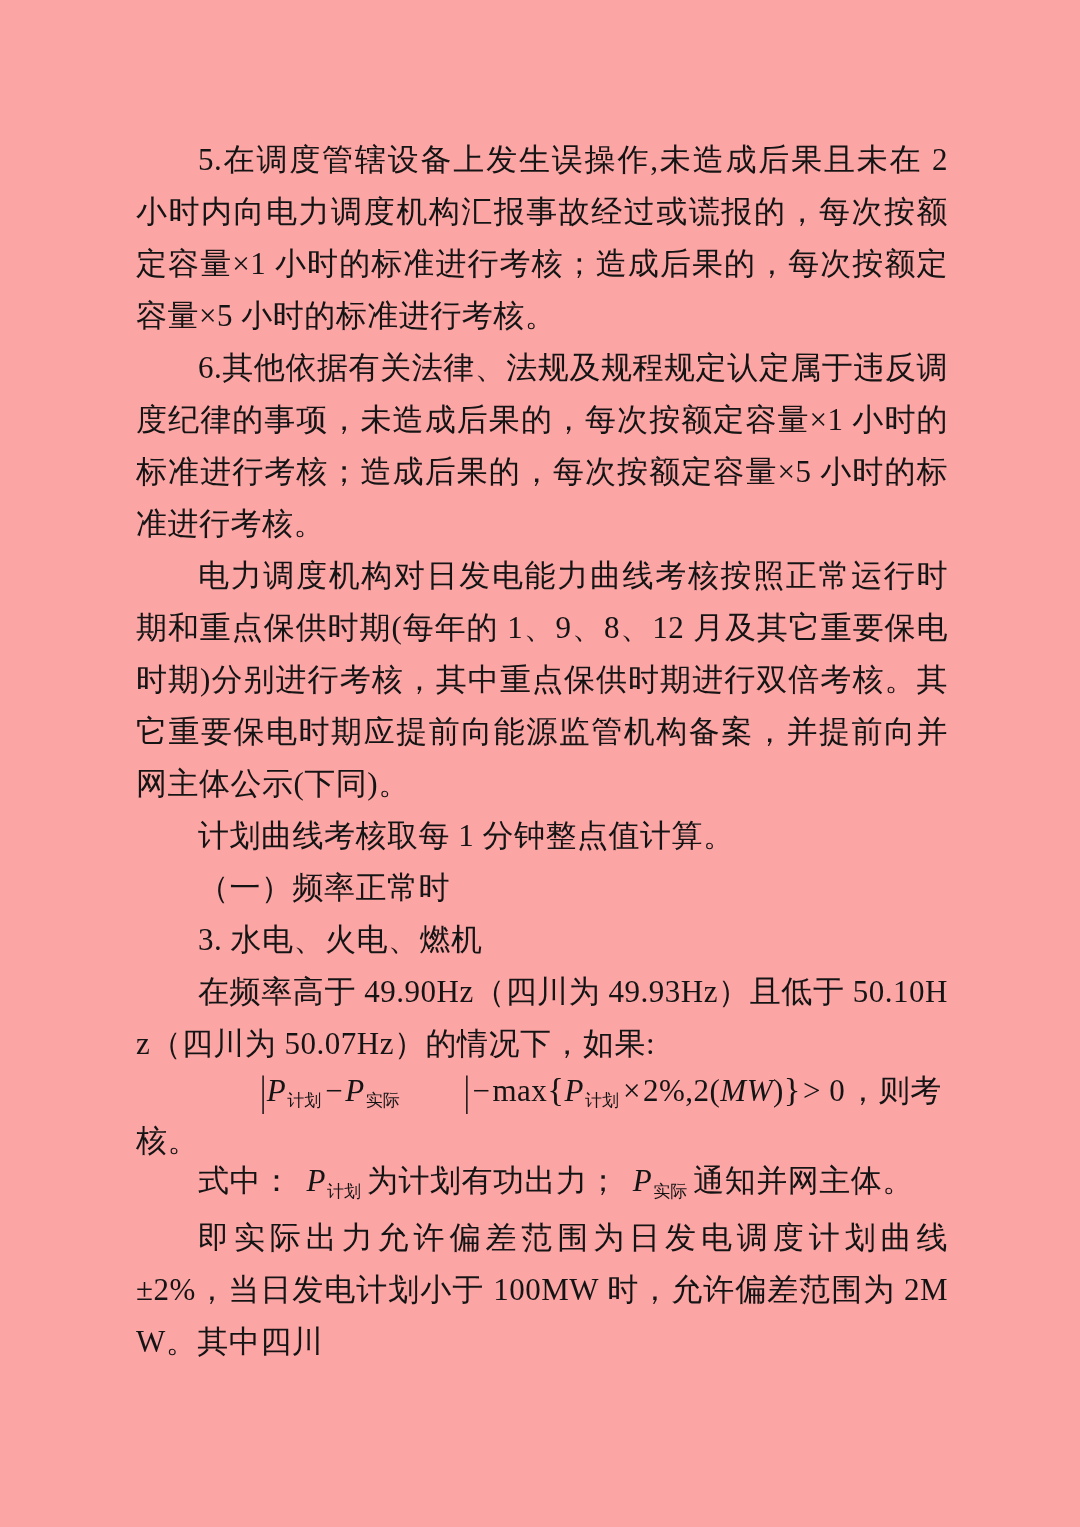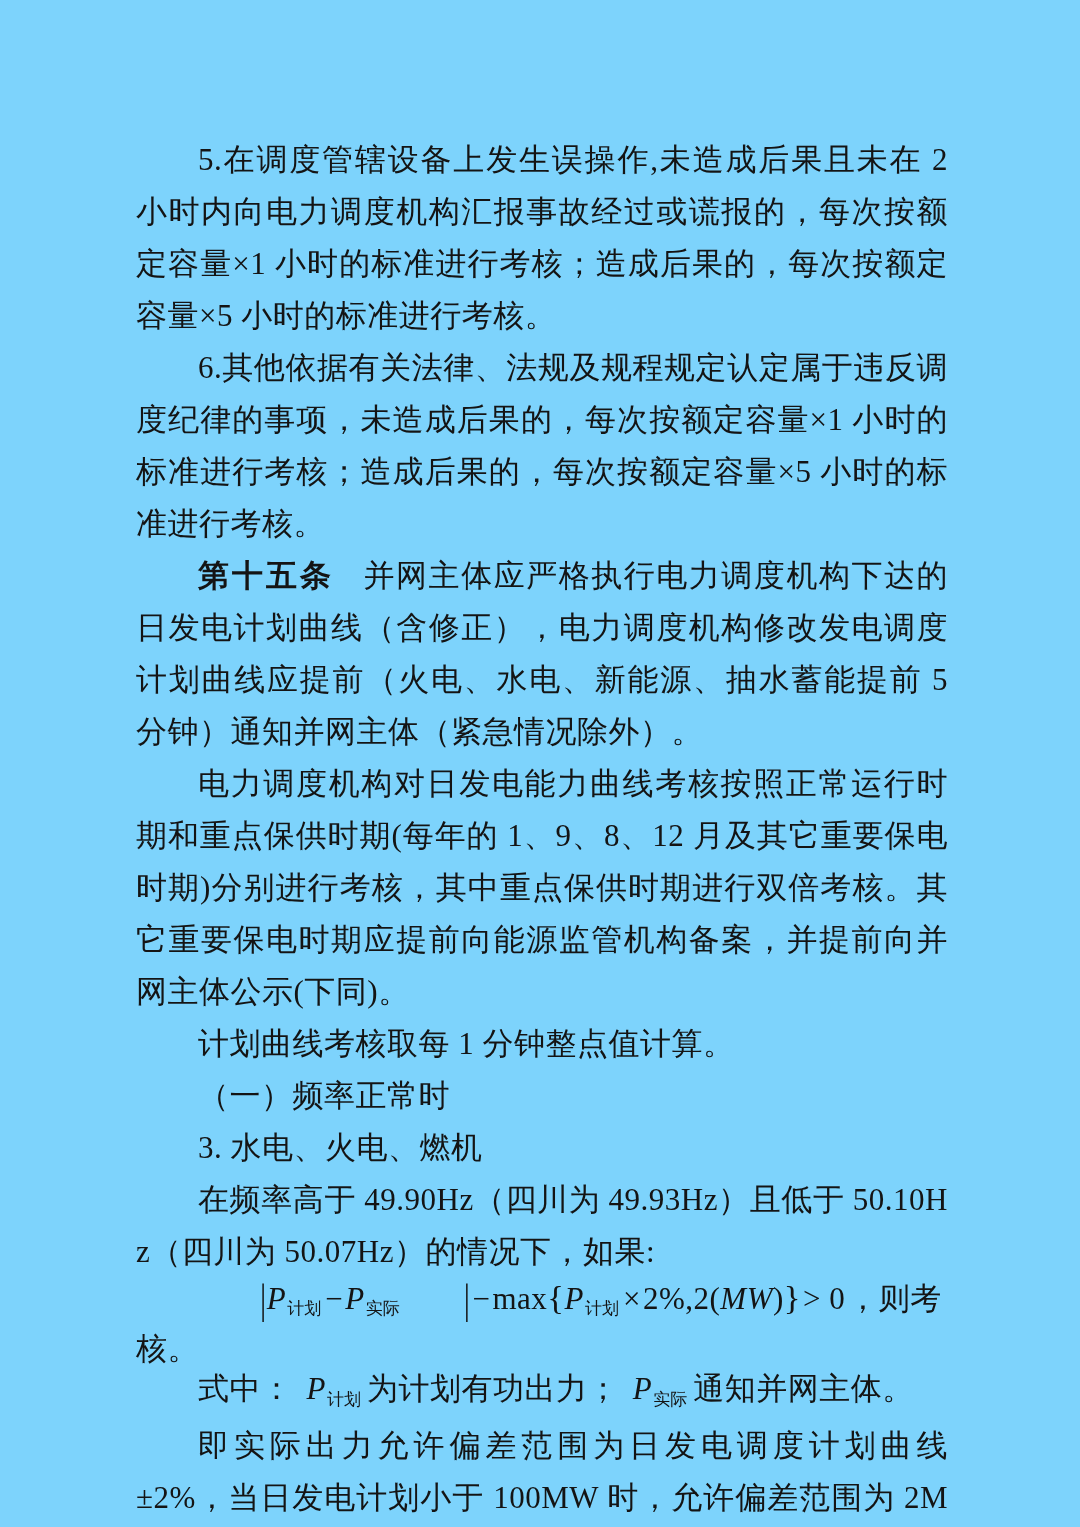--- a/index.html
+++ b/index.html
@@ -8,21 +8,21 @@
     width: 1080px;
     height: 1527px;
     position: relative;
     font-family: "Liberation Serif", "DejaVu Serif", serif;
     color: #141414;
     overflow: hidden;
   }
   .page {
     width: 1080px;
     height: 1527px;
-    background: #7dd3fc;
+    background: #fca5a5;
     padding: 134px 132px 0 136px;
   }
   .textblock {
     width: 812px;
   }
   p.body-para {
     font-size: 31px;
     line-height: 52px;
     text-align: justify;
     text-indent: 2em;
@@ -70,21 +70,20 @@
 </head>
 <body>
 
 <div class="page">
   <div class="textblock">
 
     <p class="body-para">5.在调度管辖设备上发生误操作,未造成后果且未在 2 小时内向电力调度机构汇报事故经过或谎报的，每次按额定容量×1 小时的标准进行考核；造成后果的，每次按额定容量×5 小时的标准进行考核。</p>
 
     <p class="body-para">6.其他依据有关法律、法规及规程规定认定属于违反调度纪律的事项，未造成后果的，每次按额定容量×1 小时的标准进行考核；造成后果的，每次按额定容量×5 小时的标准进行考核。</p>
 
-    <p class="body-para"><span class="article-lead">第十五条</span><span>并网主体应严格执行电力调度机构下达的日发电计划曲线（含修正），电力调度机构修改发电调度计划曲线应提前（火电、水电、新能源、抽水蓄能提前 5 分钟）通知并网主体（紧急情况除外）。</span></p>
 
     <p class="body-para">电力调度机构对日发电能力曲线考核按照正常运行时期和重点保供时期(每年的 1、9、8、12 月及其它重要保电时期)分别进行考核，其中重点保供时期进行双倍考核。其它重要保电时期应提前向能源监管机构备案，并提前向并网主体公示(下同)。</p>
 
     <p class="body-para single-line">计划曲线考核取每 1 分钟整点值计算。</p>
 
     <p class="body-para single-line">（一）频率正常时</p>
 
     <p class="body-para single-line">3. 水电、火电、燃机</p>
 
     <p class="body-para">在频率高于 49.90Hz（四川为 49.93Hz）且低于 50.10Hz（四川为 50.07Hz）的情况下，如果:</p>

